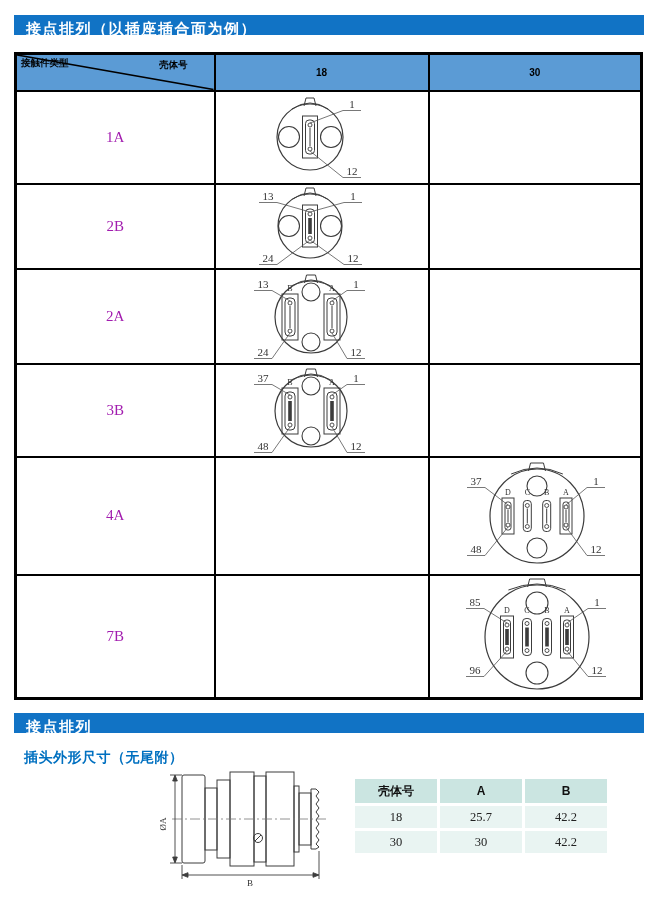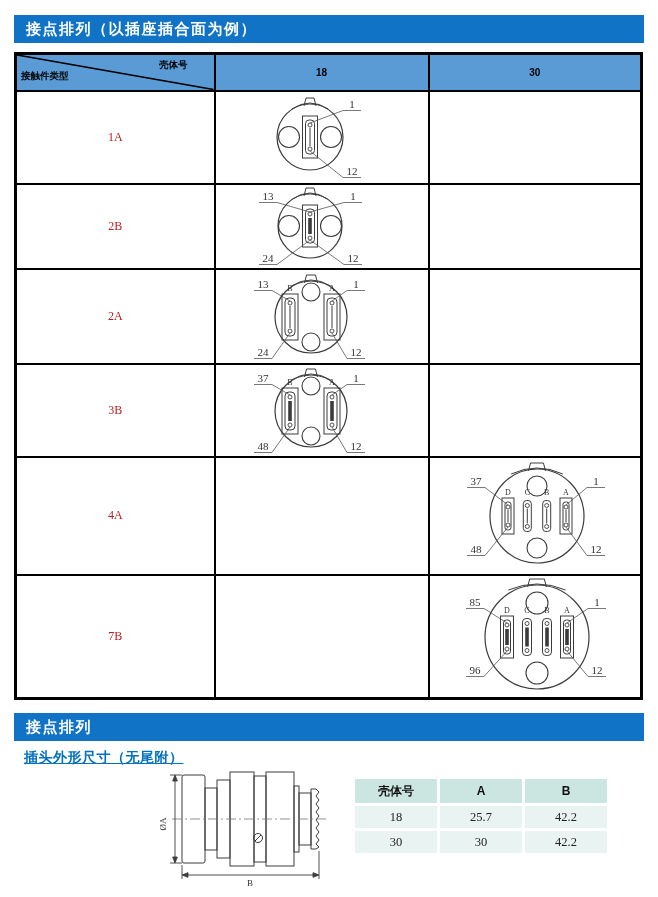--- a/index.html
+++ b/index.html
@@ -1,42 +1,42 @@
 <!DOCTYPE html>
 <html><head>
 <meta charset="utf-8">
 <style>
   html,body { margin:0; padding:0; }
   body {
     width:658px; height:897px; background:#ffffff; position:relative;
     font-family:"Liberation Sans", sans-serif; overflow:hidden;
   }
   .banner {
-    position:absolute; left:14px; width:630px; height:28px;
+    position:absolute; left:14px; width:630px; height:20px;
     background:#1173c5; color:#ffffff; font-size:15px; font-weight:600;
     line-height:28px; padding-left:12px; box-sizing:border-box; letter-spacing:1.5px;
   }
   #banner1 { top:15px; }
   #banner2 { top:713px; }
 
   #matrix {
     position:absolute; left:14px; top:52px;
     border-collapse:collapse; table-layout:fixed; border:3px solid #000;
   }
   #matrix td { border:2px solid #000; padding:0; overflow:hidden; }
   .corner { position:relative; background:#5b9bd5; }
   .corner svg { position:absolute; left:0; top:0; width:100%; height:100%; }
   .corner-top { position:absolute; right:26px; top:4px; font-size:9.5px; font-weight:bold; color:#000; }
-  .corner-bottom { position:absolute; left:4px; bottom:7px; font-size:9.5px; font-weight:bold; color:#000; }
+  .corner-bottom { position:absolute; left:4px; bottom:20px; font-size:9.5px; font-weight:bold; color:#000; }
   .hcell { background:#5b9bd5; text-align:center; font-weight:bold; font-size:10px; color:#000; }
-  .type-cell { text-align:center; font-family:"Liberation Serif", serif; font-size:12px; color:#b91c1c; }
+  .type-cell { text-align:center; font-family:"Liberation Serif", serif; font-size:15px; color:#a21caf; }
   .diag-cell { text-align:center; vertical-align:middle; }
   svg.face { display:block; margin:0 auto; }
 
-  .subtitle { position:absolute; left:24px; top:749px; color:#0070c0; font-weight:bold; font-size:14px; letter-spacing:0.5px;text-decoration:underline; }
+  .subtitle { position:absolute; left:24px; top:749px; color:#0070c0; font-weight:bold; font-size:14px; letter-spacing:0.5px; }
 
   #outline-svg { position:absolute; left:158px; top:762px; }
   #outline-svg text { font-family:"Liberation Serif", serif; font-size:9px; fill:#333; }
 
   #dim-table {
     position:absolute; left:352px; top:776px;
     border-collapse:separate; border-spacing:3px;
   }
   #dim-table th { background:#cbe5e1; width:80px; height:22px; font-size:12px; font-weight:bold; color:#111; }
   #dim-table td { background:#e9f4f2; height:20px; text-align:center; font-size:12.5px; color:#222;

